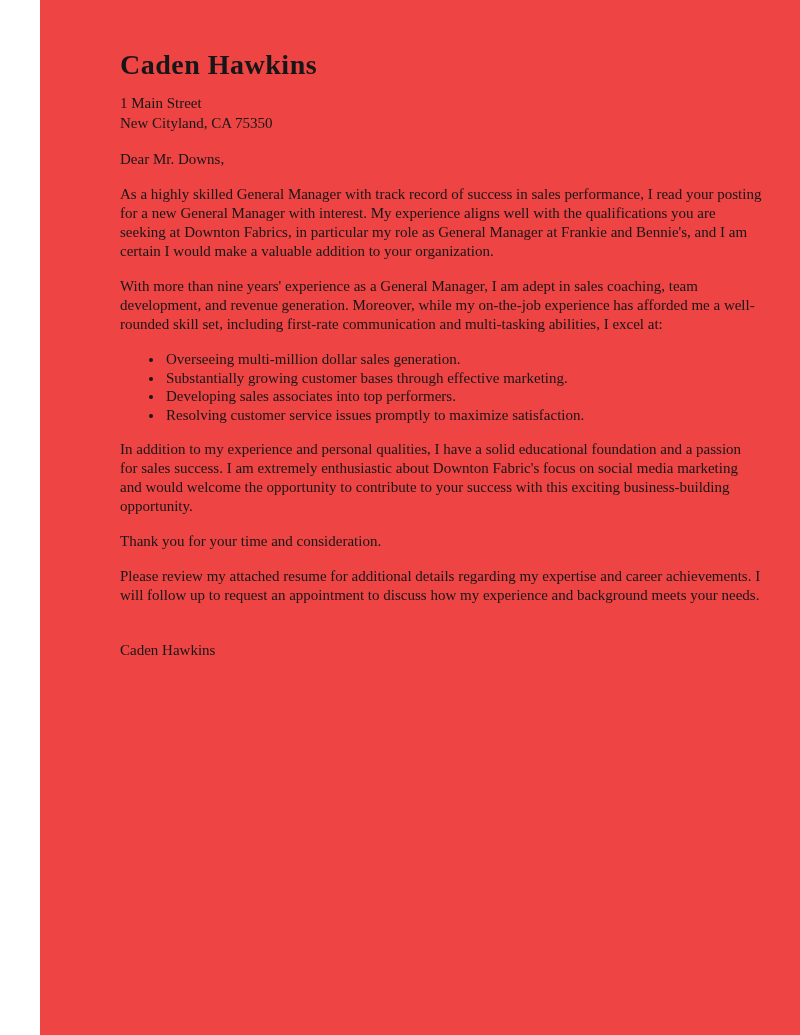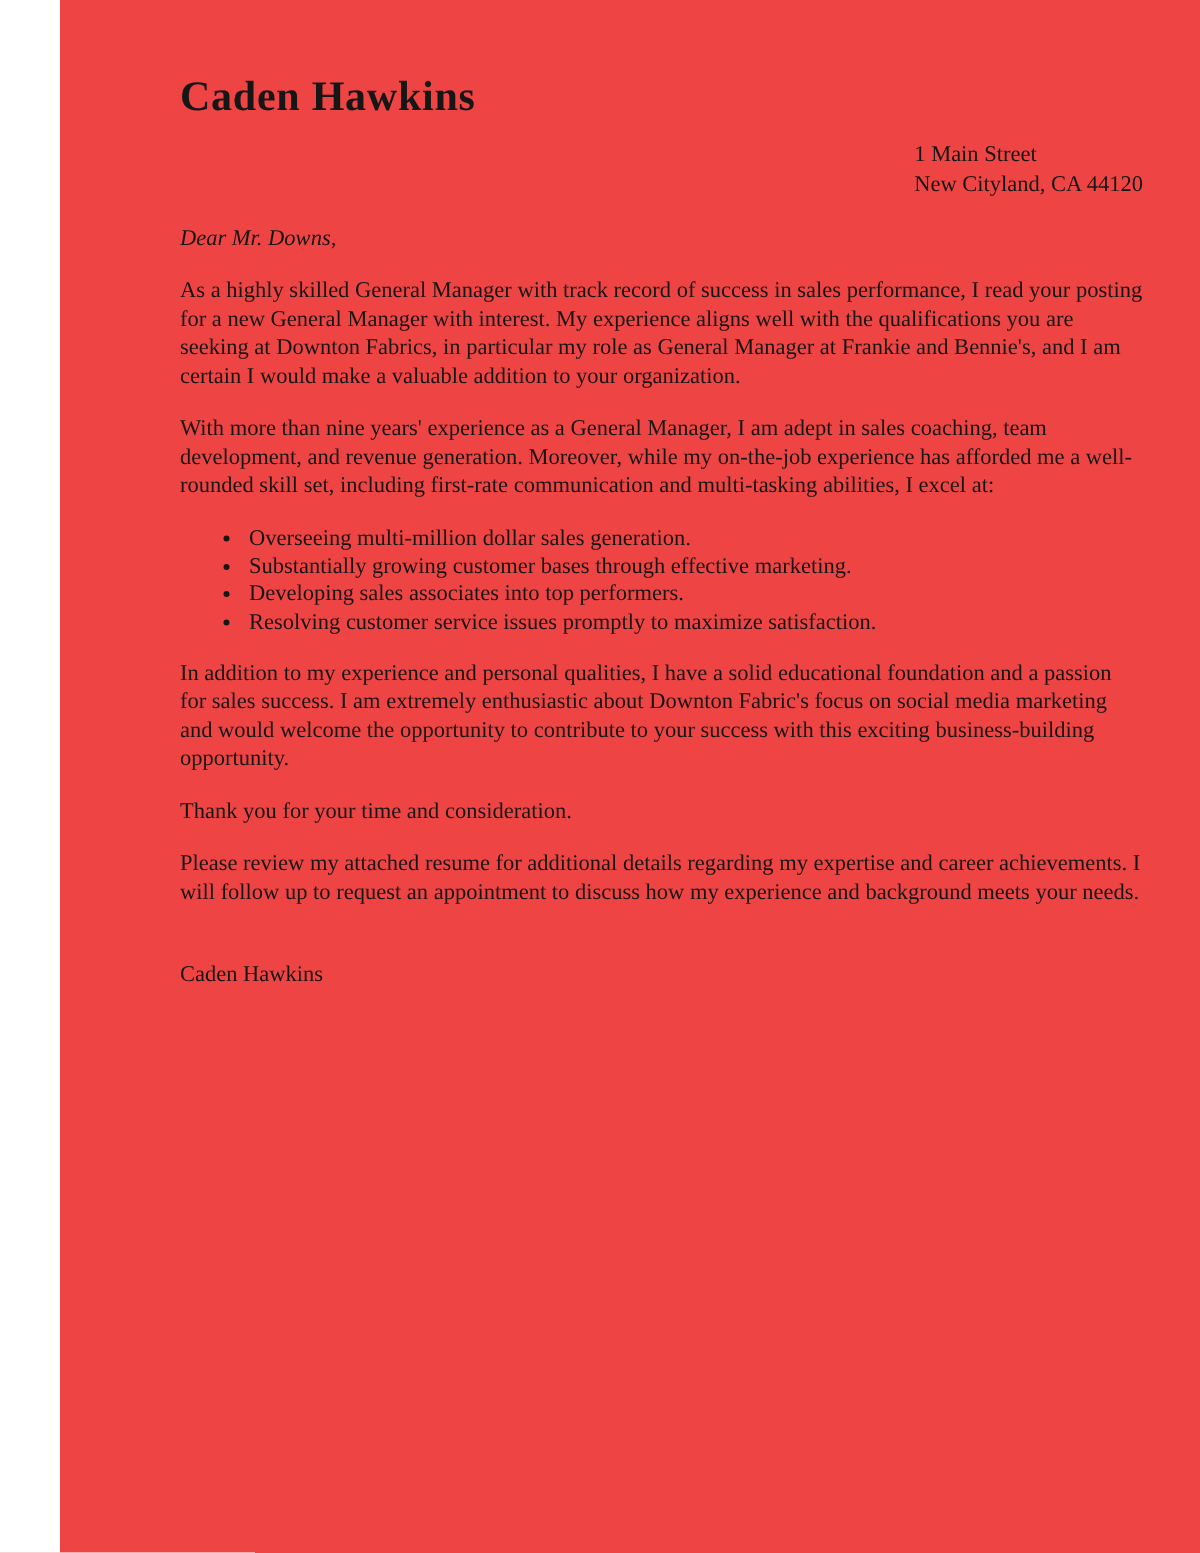--- a/index.html
+++ b/index.html
@@ -24,33 +24,32 @@
   }
   .sender-name {
     font-size: 28px;
     font-weight: bold;
     margin: 0 0 13px 0;
     line-height: 30px;
     letter-spacing: 0.5px;
   }
   .contact-row {
     display: flex;
-    justify-content: flex-end;
+    justify-content: space-between;
     align-items: flex-start;
     font-size: 15px;
     line-height: 20px;
     margin-bottom: 17px;
   }
   .address-block { text-align: left; }
   .contact-block { text-align: right; }
   .salutation {
     font-size: 15px;
     line-height: 19px;
     margin: 0 0 16px 0;
-    font-style: italic;
   }
   .para {
     font-size: 15px;
     line-height: 19px;
     margin: 0 0 16px 0;
     text-align: left;
   }
   .bullet-list {
     margin: 0 0 16px 0;
     padding: 0 0 0 44px;
@@ -75,21 +74,21 @@
 </head>
 <body>
 
 <div class="page">
 
   <h1 class="sender-name">Caden Hawkins</h1>
 
   <div class="contact-row">
     <div class="address-block">
       <div>1 Main Street</div>
-      <div>New Cityland, CA 44120</div>
+      <div>New Cityland, CA 75350</div>
     </div>
   </div>
 
   <p class="salutation">Dear Mr. Downs,</p>
 
   <p class="para">As a highly skilled General Manager with track record of success in sales performance, I read your posting for a new General Manager with interest. My experience aligns well with the qualifications you are seeking at Downton Fabrics, in particular my role as General Manager at Frankie and Bennie's, and I am certain I would make a valuable addition to your organization.</p>
 
   <p class="para">With more than nine years' experience as a General Manager, I am adept in sales coaching, team development, and revenue generation. Moreover, while my on-the-job experience has afforded me a well-rounded skill set, including first-rate communication and multi-tasking abilities, I excel at:</p>
 
   <ul class="bullet-list">

